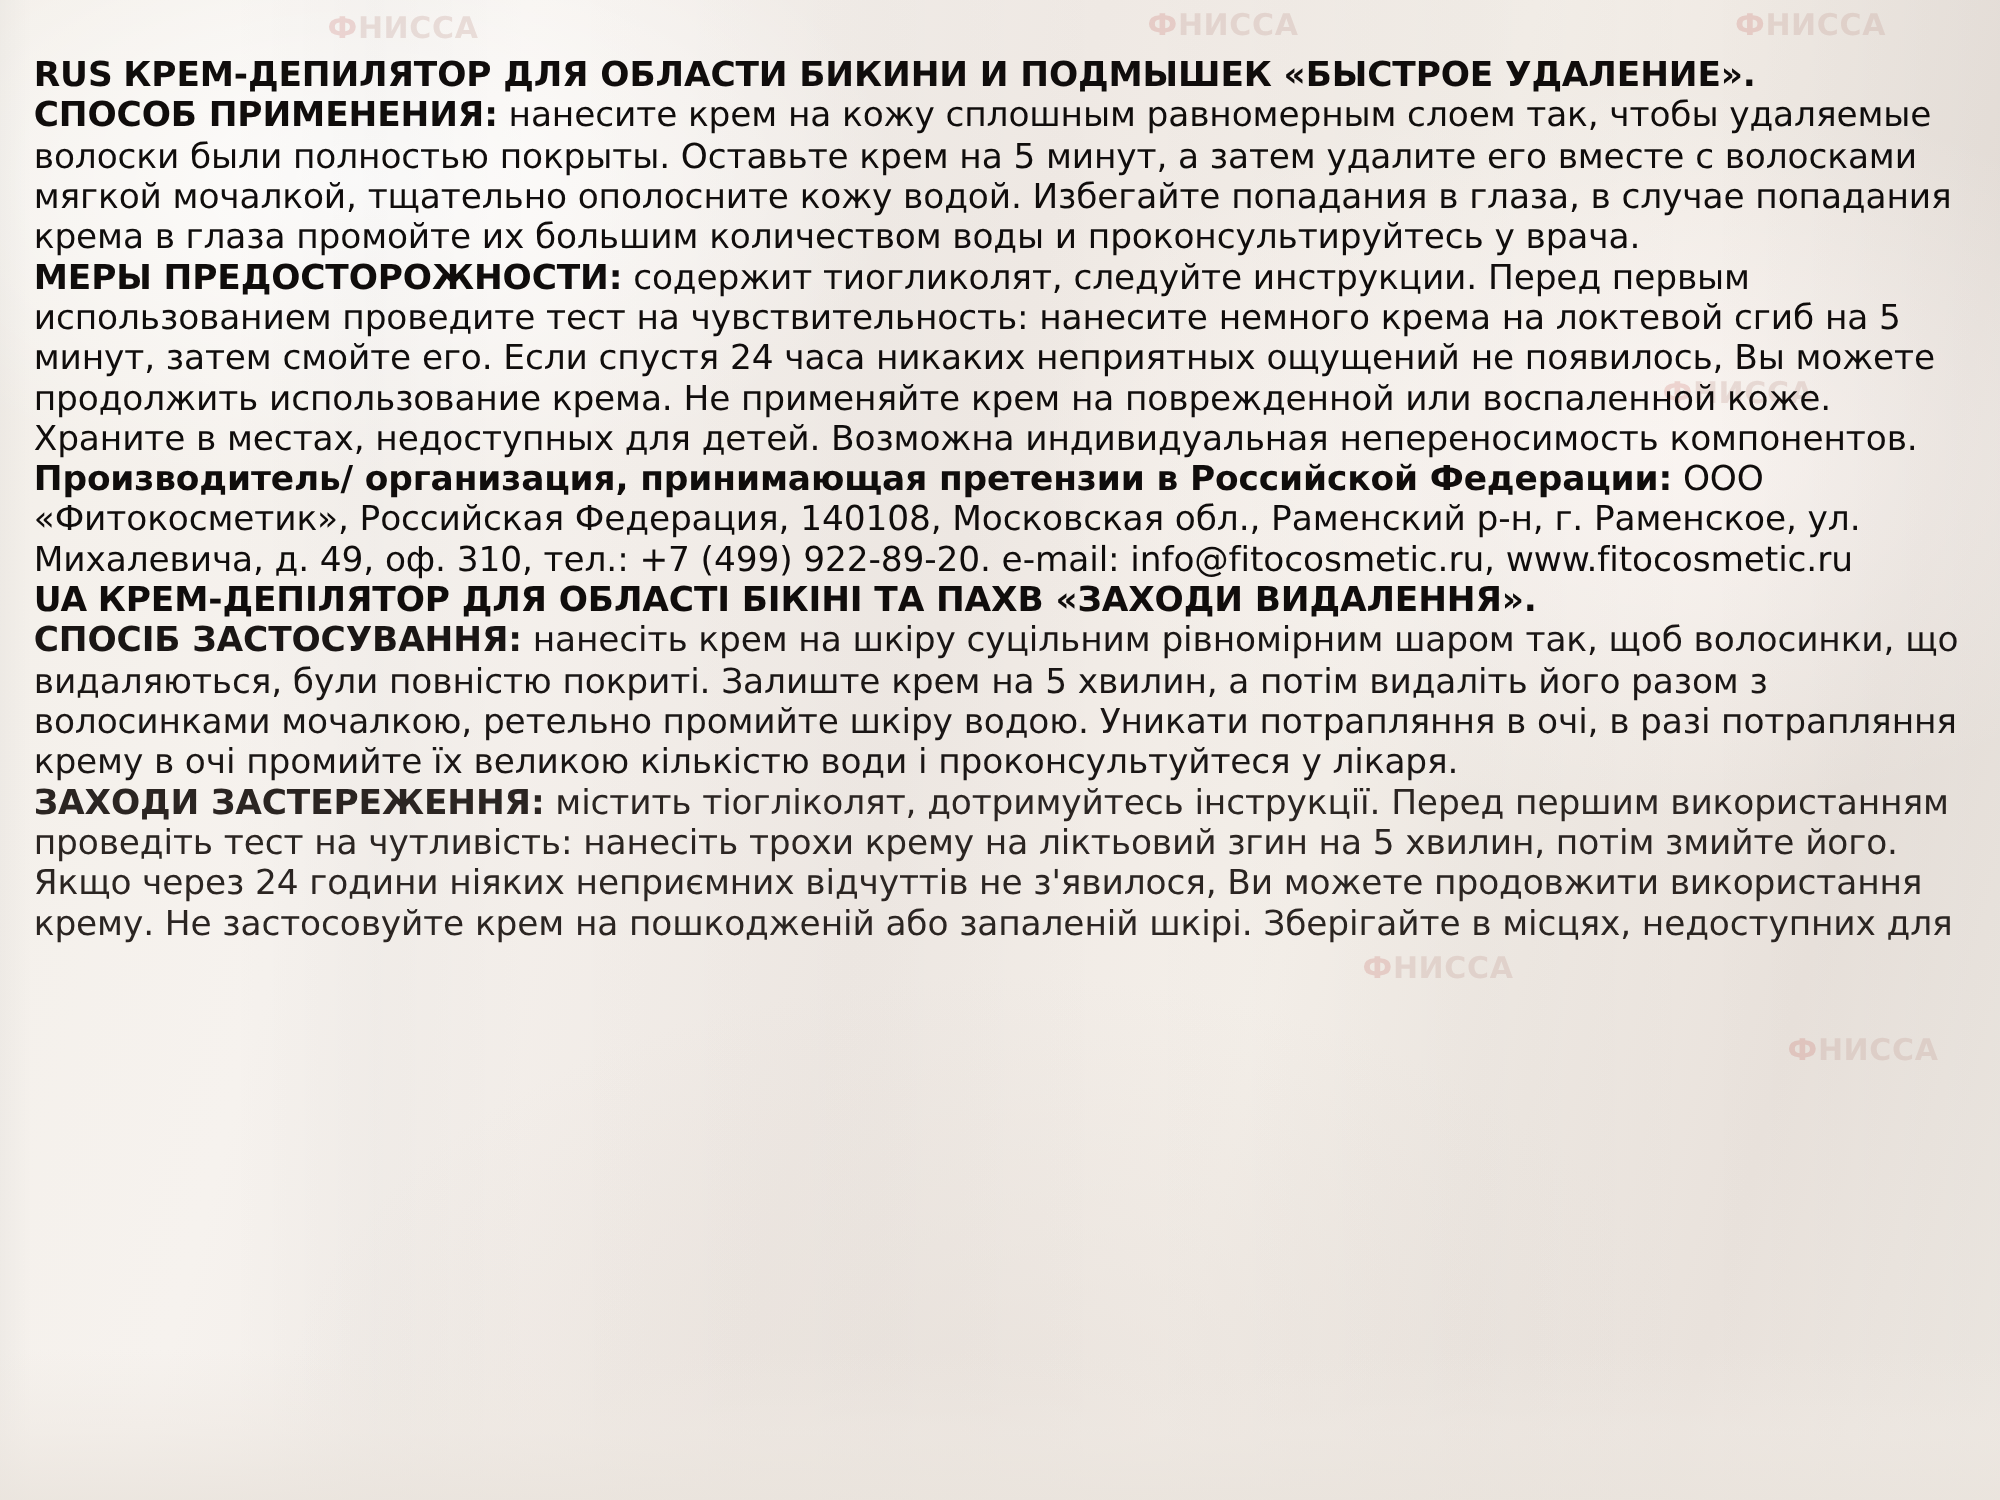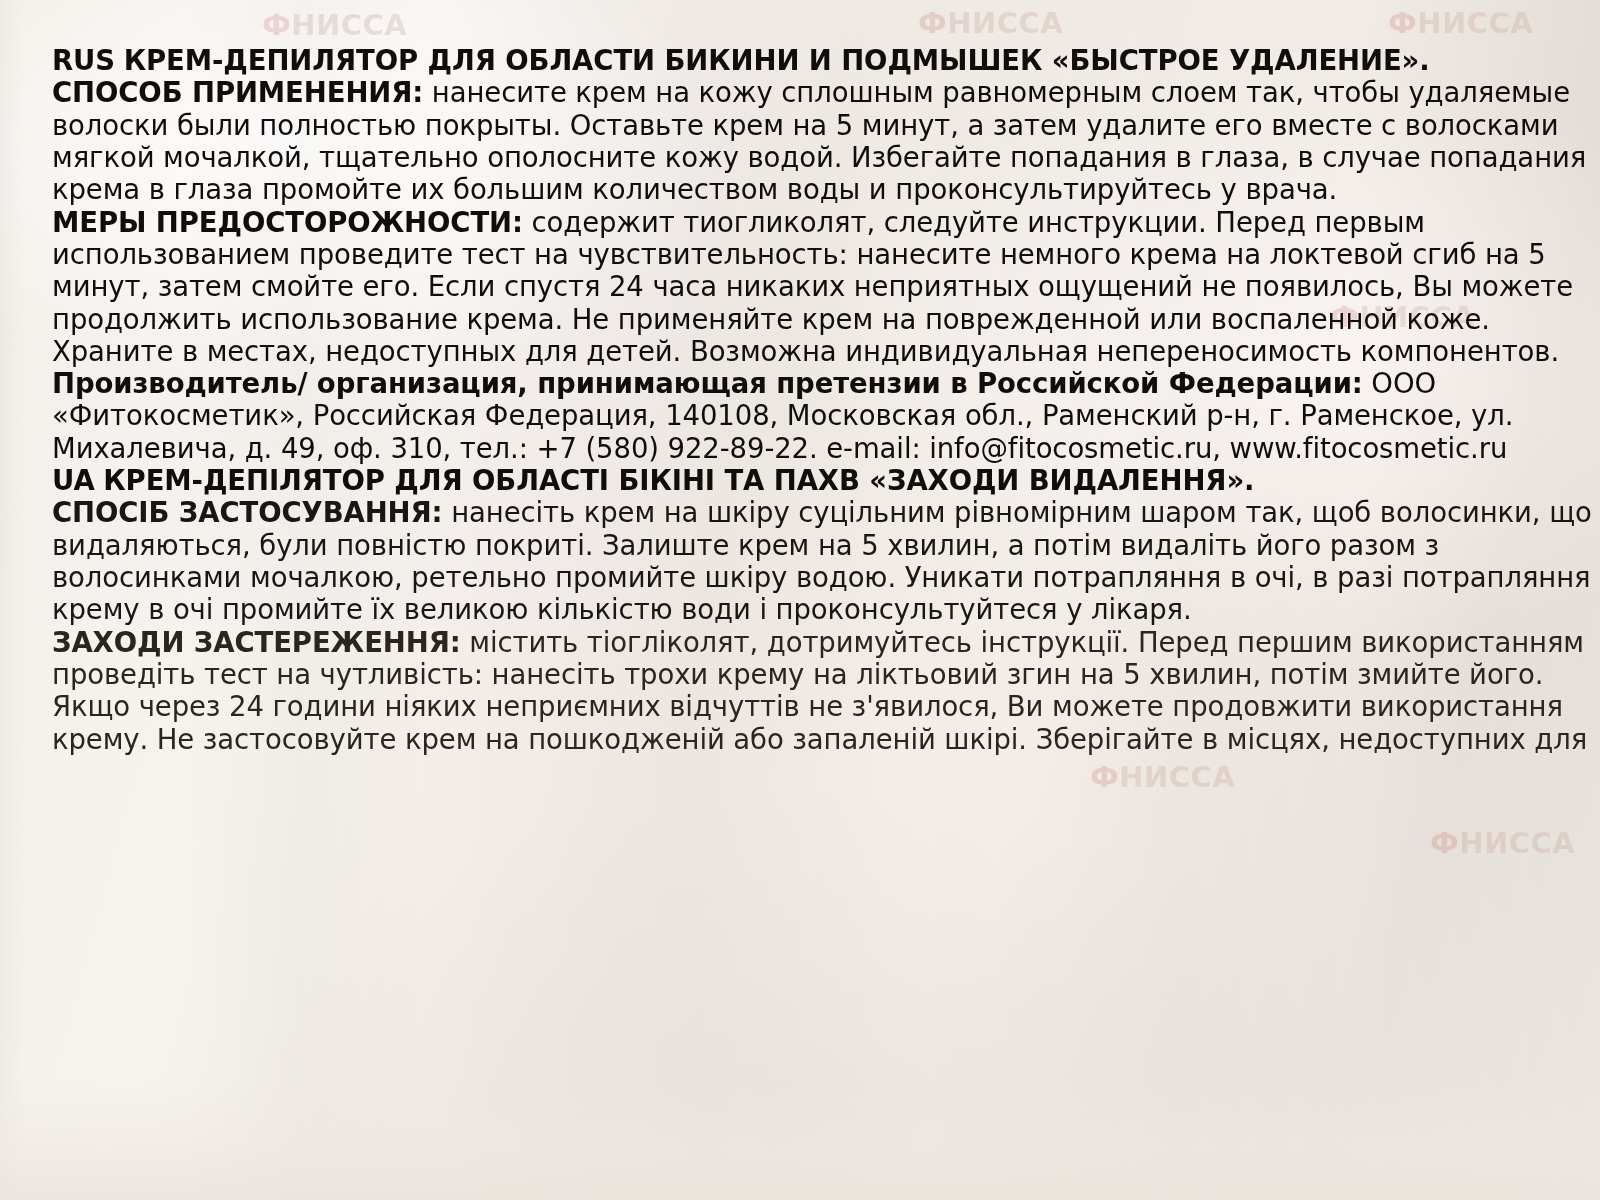--- a/index.html
+++ b/index.html
@@ -42,32 +42,32 @@
     opacity: 0.55;
   }
 
   
   .wm {
     position: absolute;
     color: #c2araa;
     color: #c7a49c;
     opacity: 0.30;
     font-weight: bold;
-    font-size: 29px;
+    font-size: 24px;
     letter-spacing: 0.5px;
     white-space: nowrap;
     pointer-events: none;
     font-family: "DejaVu Sans", sans-serif;
   }
   .wm .mark { color: #b4352f; opacity: 0.55; }
 
   
   #text-block {
     position: absolute;
-    left: 52px;
+    left: 27px;
     top: 44px;
     width: 1540px;
     color: #100d0c;
     font-size: 27.5px;
     line-height: 1.175;
     letter-spacing: -0.1px;
   }
   .para {
     margin: 0 0 0px 0;
   }
@@ -113,21 +113,21 @@
 
     <p class="para">
       <span class="heading">СПОСОБ ПРИМЕНЕНИЯ:</span><span> нанесите крем на кожу сплошным равномерным слоем так, чтобы удаляемые волоски были полностью покрыты. Оставьте крем на 5 минут, а затем удалите его вместе с волосками мягкой мочалкой, тщательно ополосните кожу водой. Избегайте попадания в глаза, в случае попадания крема в глаза промойте их большим количеством воды и проконсультируйтесь у врача.</span>
     </p>
 
     <p class="para">
       <span class="heading">МЕРЫ ПРЕДОСТОРОЖНОСТИ:</span><span> содержит тиогликолят, следуйте инструкции. Перед первым использованием проведите тест на чувствительность:  нанесите немного крема на локтевой сгиб на 5 минут, затем смойте его. Если спустя 24 часа никаких неприятных ощущений не появилось, Вы можете продолжить использование крема. Не применяйте крем  на поврежденной или воспаленной коже. Храните в местах, недоступных для детей. Возможна индивидуальная непереносимость компонентов.</span>
     </p>
 
     <p class="para">
-      <span class="heading">Производитель/ организация, принимающая претензии в Российской Федерации:</span><span> ООО «Фитокосметик», Российская Федерация, 140108, Московская обл., Раменский р-н, г. Раменское, ул. Михалевича, д. 49, оф. 310, тел.: +7 (580) 922-89-22. e-mail: info@fitocosmetic.ru, www.fitocosmetic.ru</span>
+      <span class="heading">Производитель/ организация, принимающая претензии в Российской Федерации:</span><span> ООО «Фитокосметик», Российская Федерация, 140108, Московская обл., Раменский р-н, г. Раменское, ул. Михалевича, д. 49, оф. 310, тел.: +7 (499) 922-89-20. e-mail: info@fitocosmetic.ru, www.fitocosmetic.ru</span>
     </p>
 
 
 
     <p class="para">
       <span class="lang-tag">UA</span>
       <span class="b">КРЕМ-ДЕПІЛЯТОР ДЛЯ ОБЛАСТІ БІКІНІ ТА ПАХВ «ЗАХОДИ ВИДАЛЕННЯ».</span>
     </p>
 
     <p class="para faded">

